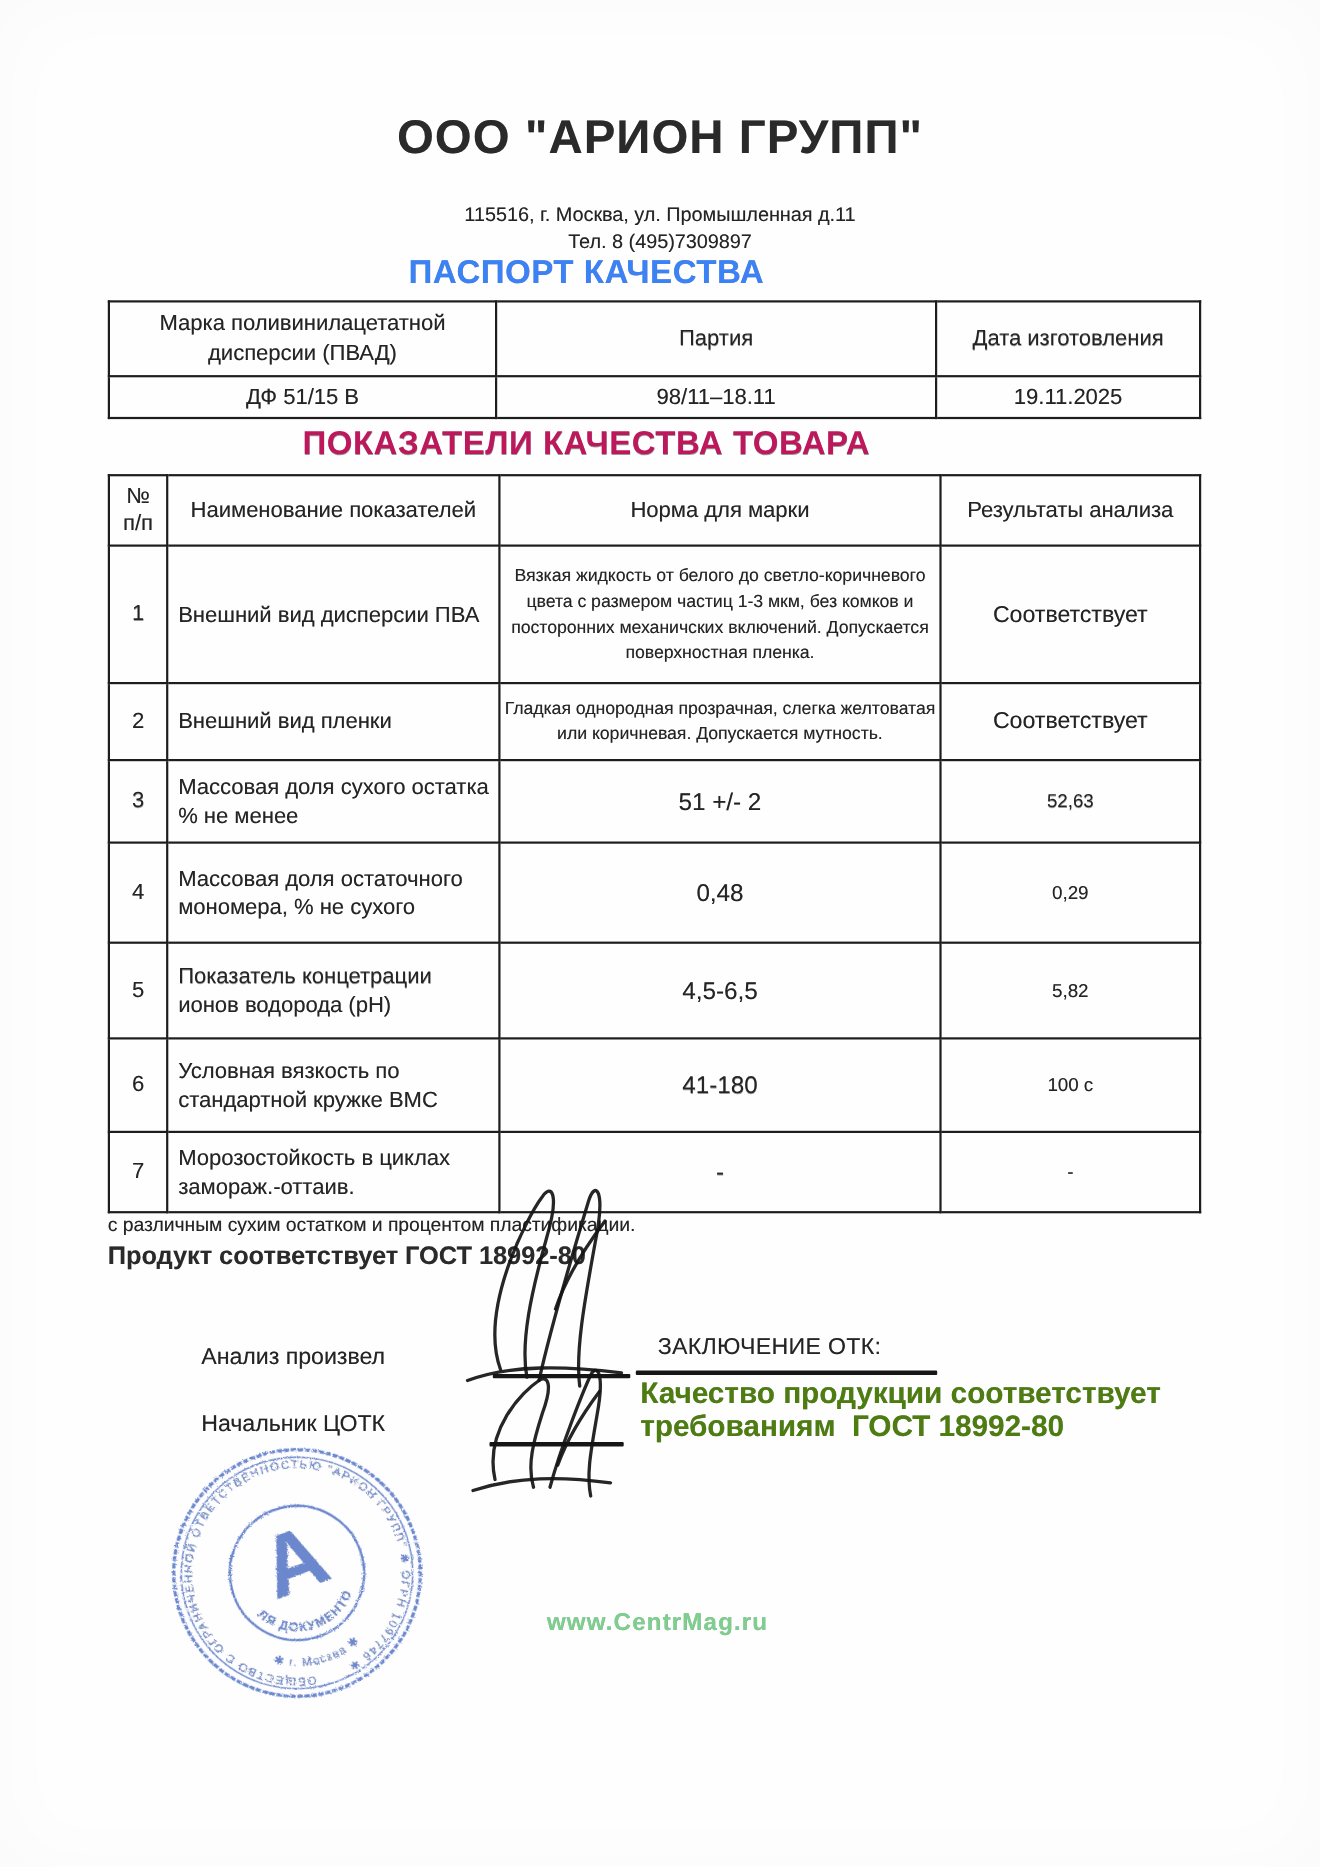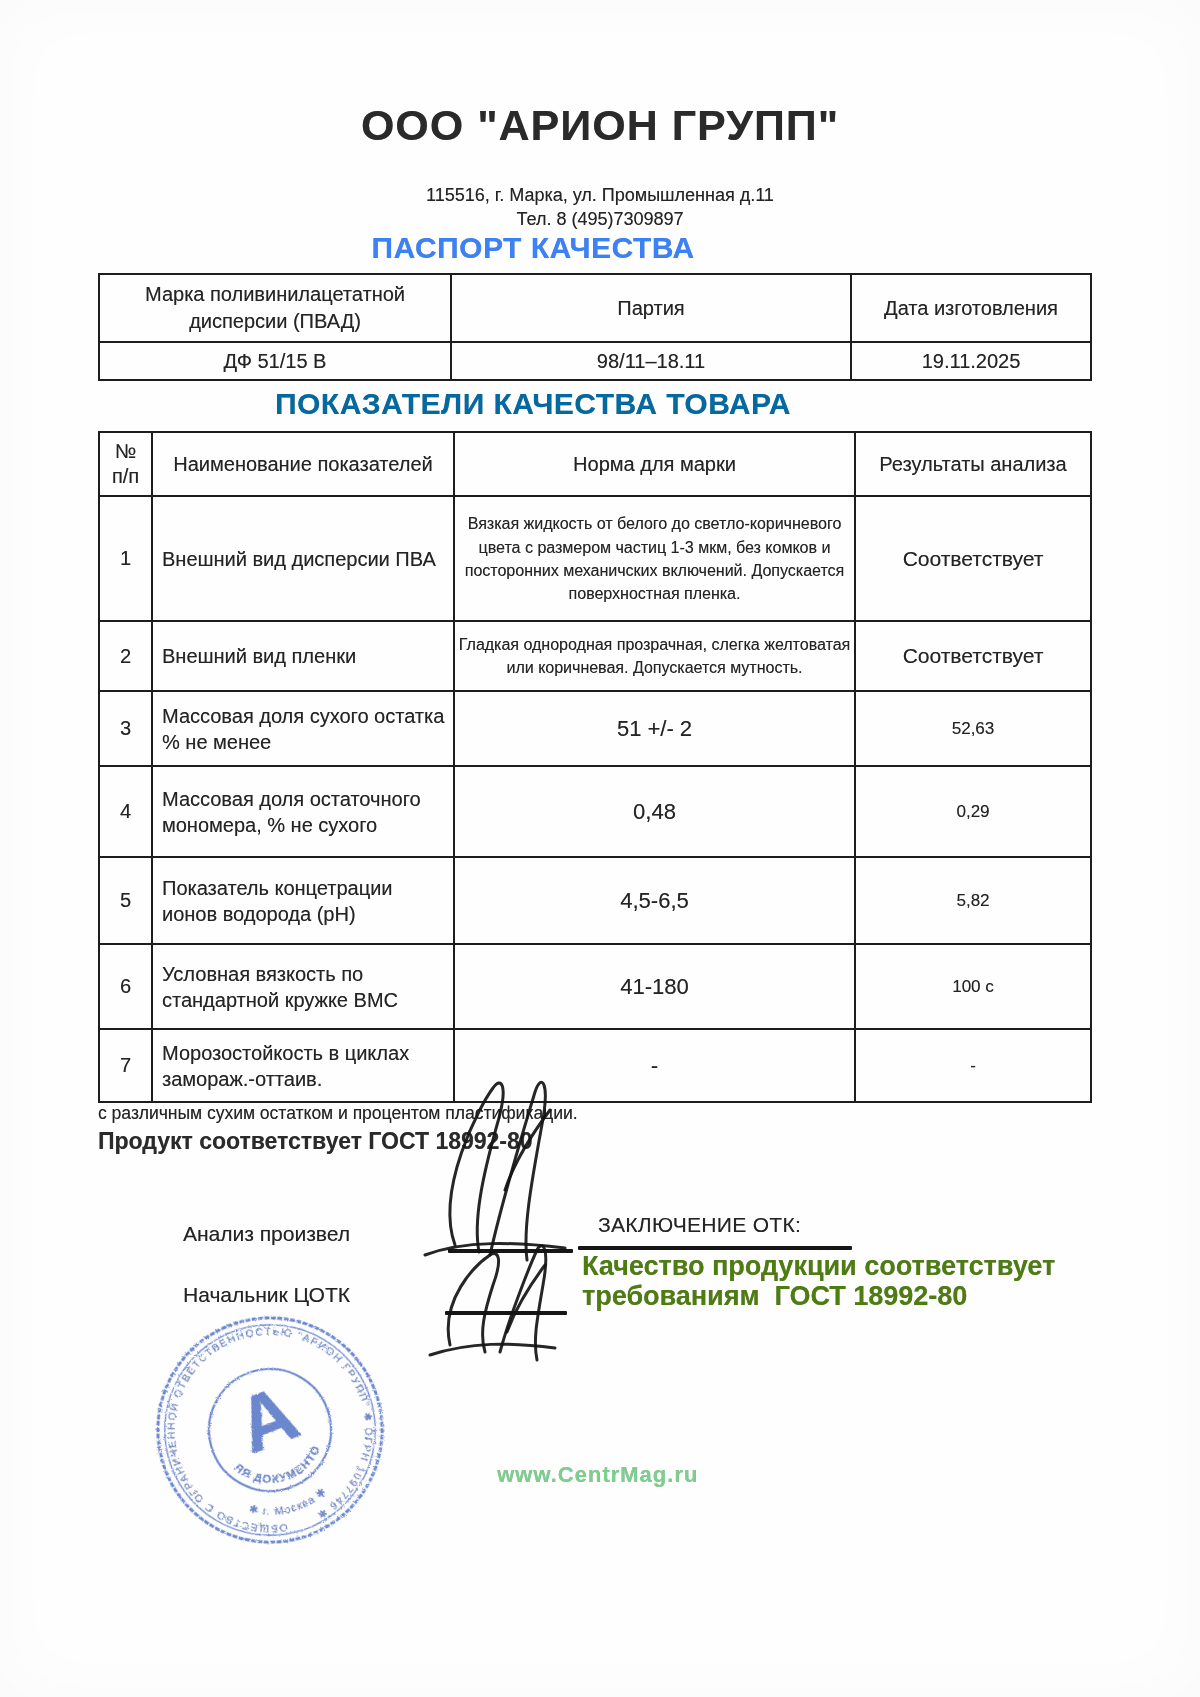--- a/index.html
+++ b/index.html
@@ -24,21 +24,21 @@
   .content { padding-left: 98px; }
 
   
   table.t { border-collapse: collapse; table-layout: fixed; width: 992px; }
   table.t th, table.t td { border: 2px solid #1d1d1d; vertical-align: middle; font-weight: normal; overflow: hidden; }
 
   table.product { margin-top: 10px; }
   table.product th { height: 62px; font-size: 20px; text-align: center; padding: 2px 14px; line-height: 1.35; }
   table.product td { height: 36px; font-size: 20px; text-align: center; padding: 0 6px; border-radius: 13px; }
 
-  .section-title { margin-top: 8px; width: 870px; text-align: center; font-size: 30px; line-height: 1; font-weight: bold; letter-spacing: 0.5px; color:#0369a1; }
+  .section-title { margin-top: 8px; width: 870px; text-align: center; font-size: 30px; line-height: 1; font-weight: bold; letter-spacing: 0.5px; color:#be185d; }
 
   table.quality { margin-top: 12px; }
   table.quality thead tr { height: 64px; }
   table.quality th { font-size: 20px; text-align: center; padding: 2px 8px; line-height: 1.25; }
   table.quality th.h-num { padding: 2px 2px; }
   table.quality tbody tr:nth-child(1) { height: 125px; }
   table.quality tbody tr:nth-child(2) { height: 70px; }
   table.quality tbody tr:nth-child(3) { height: 75px; }
   table.quality tbody tr:nth-child(4) { height: 91px; }
   table.quality tbody tr:nth-child(5) { height: 87px; }
@@ -66,21 +66,21 @@
 
   .stamp-box { width: 236px; height: 236px; transform: rotate(-14deg); opacity: 0.82; }
   .signature-svg path { fill: none; stroke: #141414; stroke-width: 3; stroke-linecap: round; opacity: 0.92; }
 </style>
 </head>
 <body>
 
 <div class="page scan-ink">
 
   <div class="company">ООО "АРИОН ГРУПП"</div>
-  <div class="address">115516, г. Марка, ул. Промышленная д.11</div>
+  <div class="address">115516, г. Москва, ул. Промышленная д.11</div>
   <div class="phone">Тел. 8 (495)7309897</div>
 
   <div class="content">
     <div class="doc-title">ПАСПОРТ КАЧЕСТВА</div>
 
     <table class="t product">
       <colgroup>
           <col style="width:352px">
           <col style="width:400px">
           <col style="width:240px">

